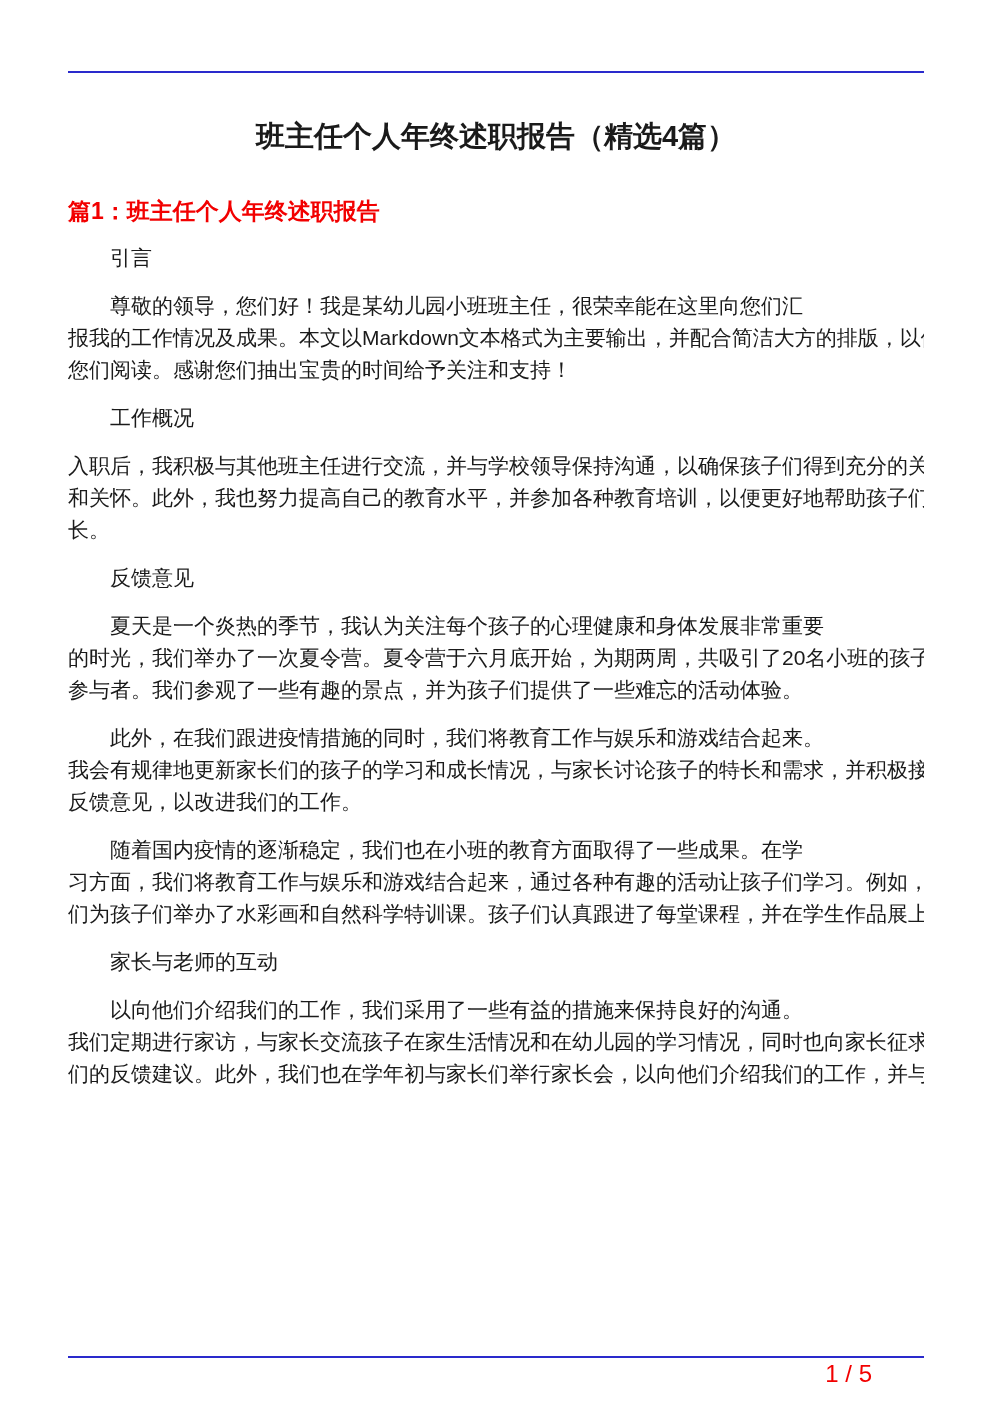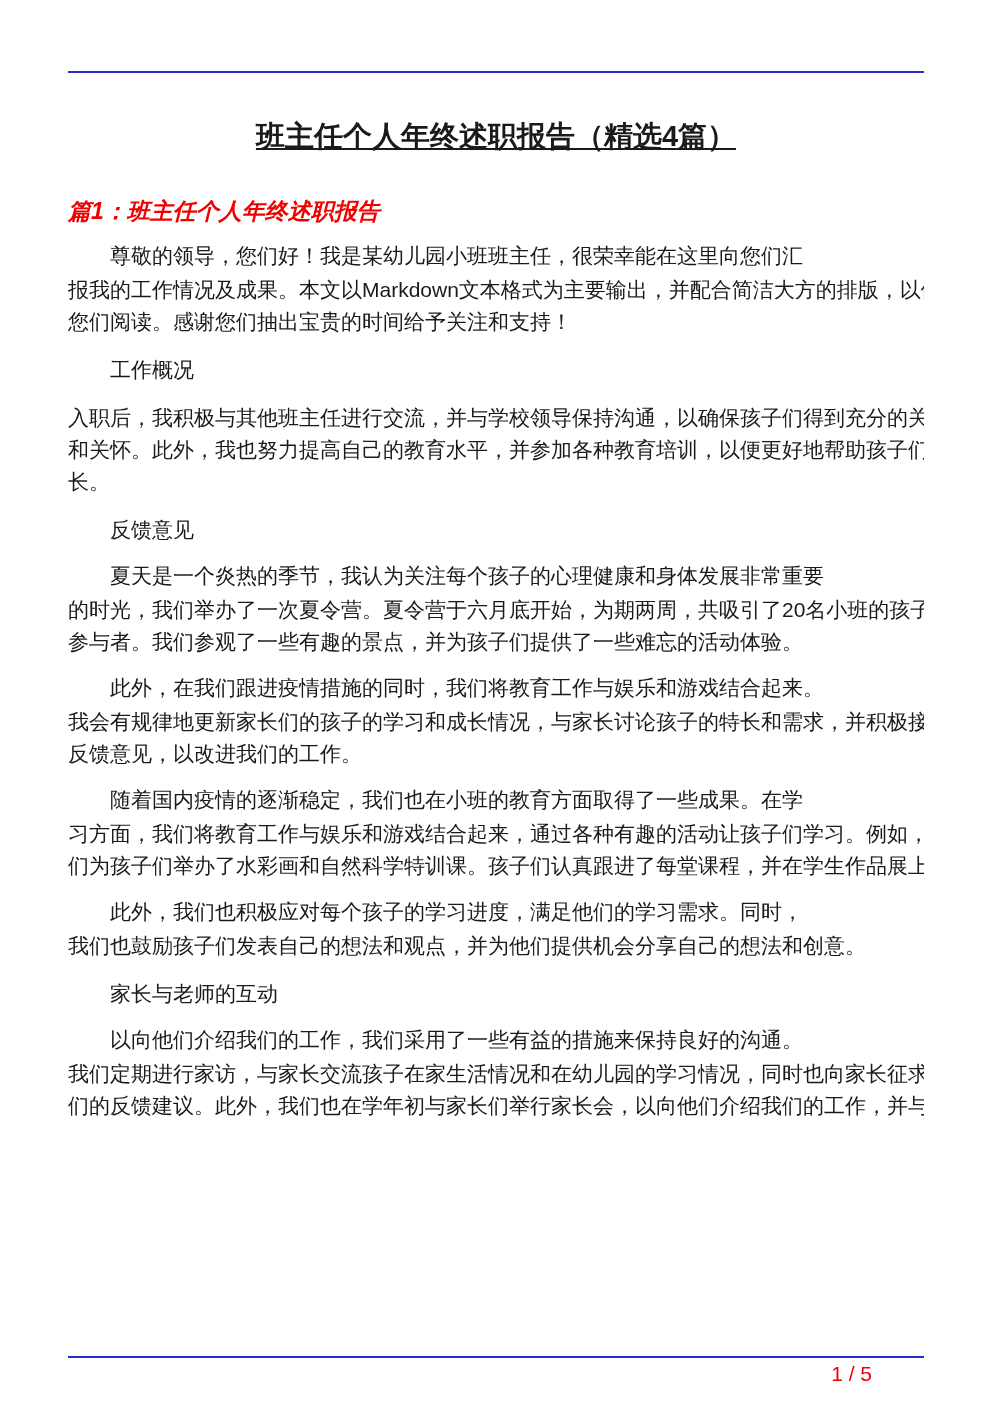--- a/index.html
+++ b/index.html
@@ -32,68 +32,67 @@
     left: 68px;
     right: 68px;
   }
   .doc-title {
     margin: 118px 0 0 0;
     font-size: 29px;
     line-height: 36px;
     font-weight: bold;
     text-align: center;
     white-space: nowrap;
-    text-decoration: underline;
   }
   .red-heading {
     margin: 42px 0 0 0;
     font-size: 23px;
     line-height: 30px;
     font-weight: bold;
     color: var(--accent-red, #f20000);
     white-space: nowrap;
-    font-style: italic;
   }
   .sub {
     margin: 16px 0 0 0;
     font-size: 21px;
     line-height: 32px;
     font-weight: normal;
     text-indent: 2em;
     white-space: nowrap;
   }
   .para {
     margin: 16px 0 0 0;
   }
   .line {
     font-size: 21px;
     line-height: 32px;
     white-space: nowrap;
     overflow: hidden;
   }
-  .line.first { text-indent: 2em; font-family: Liberation Mono, monospace; }
+  .line.first { text-indent: 2em; }
   .page-num {
     position: absolute;
     top: 1362px;
     right: 120px;
-    font-size: 21px;
+    font-size: 24px;
     line-height: 24px;
     color: var(--accent-red, #f20000);
   }
 </style>
 </head>
 <body>
 
 <div class="page">
   <div class="rule top-rule"></div>
 
   <div class="content">
     <h1 class="doc-title">班主任个人年终述职报告（精选4篇）</h1>
     <h2 class="red-heading">篇1：班主任个人年终述职报告</h2>
 
+    <h3 class="sub">引言</h3>
     <div class="para">
       <div class="line first">尊敬的领导，您们好！我是某幼儿园小班班主任，很荣幸能在这里向您们汇</div>
       <div class="line">报我的工作情况及成果。本文以Markdown文本格式为主要输出，并配合简洁大方的排版，以便于</div>
       <div class="line">您们阅读。感谢您们抽出宝贵的时间给予关注和支持！</div>
     </div>
 
     <h3 class="sub">工作概况</h3>
     <div class="para">
       <div class="line">入职后，我积极与其他班主任进行交流，并与学校领导保持沟通，以确保孩子们得到充分的关注</div>
       <div class="line">和关怀。此外，我也努力提高自己的教育水平，并参加各种教育培训，以便更好地帮助孩子们成</div>
@@ -110,24 +109,20 @@
       <div class="line first">此外，在我们跟进疫情措施的同时，我们将教育工作与娱乐和游戏结合起来。</div>
       <div class="line">我会有规律地更新家长们的孩子的学习和成长情况，与家长讨论孩子的特长和需求，并积极接受</div>
       <div class="line">反馈意见，以改进我们的工作。</div>
     </div>
 
     <div class="para">
       <div class="line first">随着国内疫情的逐渐稳定，我们也在小班的教育方面取得了一些成果。在学</div>
       <div class="line">习方面，我们将教育工作与娱乐和游戏结合起来，通过各种有趣的活动让孩子们学习。例如，我</div>
       <div class="line">们为孩子们举办了水彩画和自然科学特训课。孩子们认真跟进了每堂课程，并在学生作品展上展</div>
     </div>
-    <div class="para">
-      <div class="line first">此外，我们也积极应对每个孩子的学习进度，满足他们的学习需求。同时，</div>
-      <div class="line">我们也鼓励孩子们发表自己的想法和观点，并为他们提供机会分享自己的想法和创意。</div>
-    </div>
 
     <h3 class="sub">家长与老师的互动</h3>
     <div class="para">
       <div class="line first">以向他们介绍我们的工作，我们采用了一些有益的措施来保持良好的沟通。</div>
       <div class="line">我们定期进行家访，与家长交流孩子在家生活情况和在幼儿园的学习情况，同时也向家长征求他</div>
       <div class="line">们的反馈建议。此外，我们也在学年初与家长们举行家长会，以向他们介绍我们的工作，并与他</div>
     </div>
   </div>
 
   <div class="rule bottom-rule"></div>

